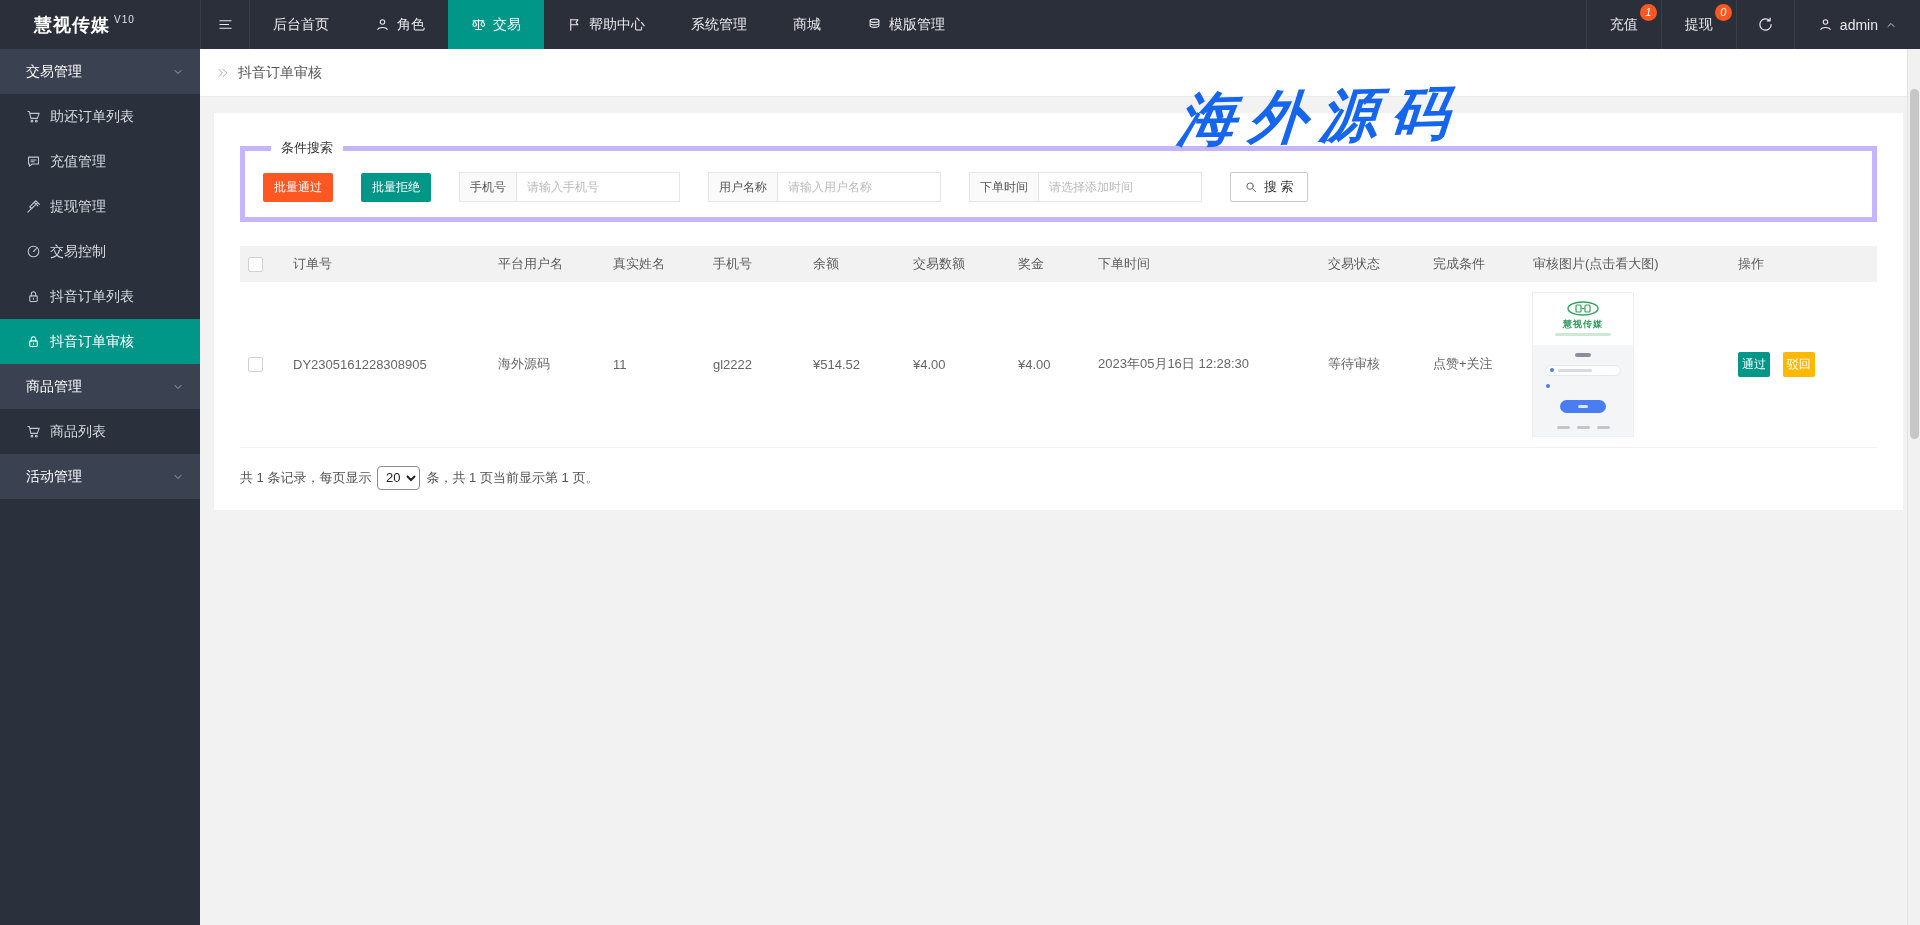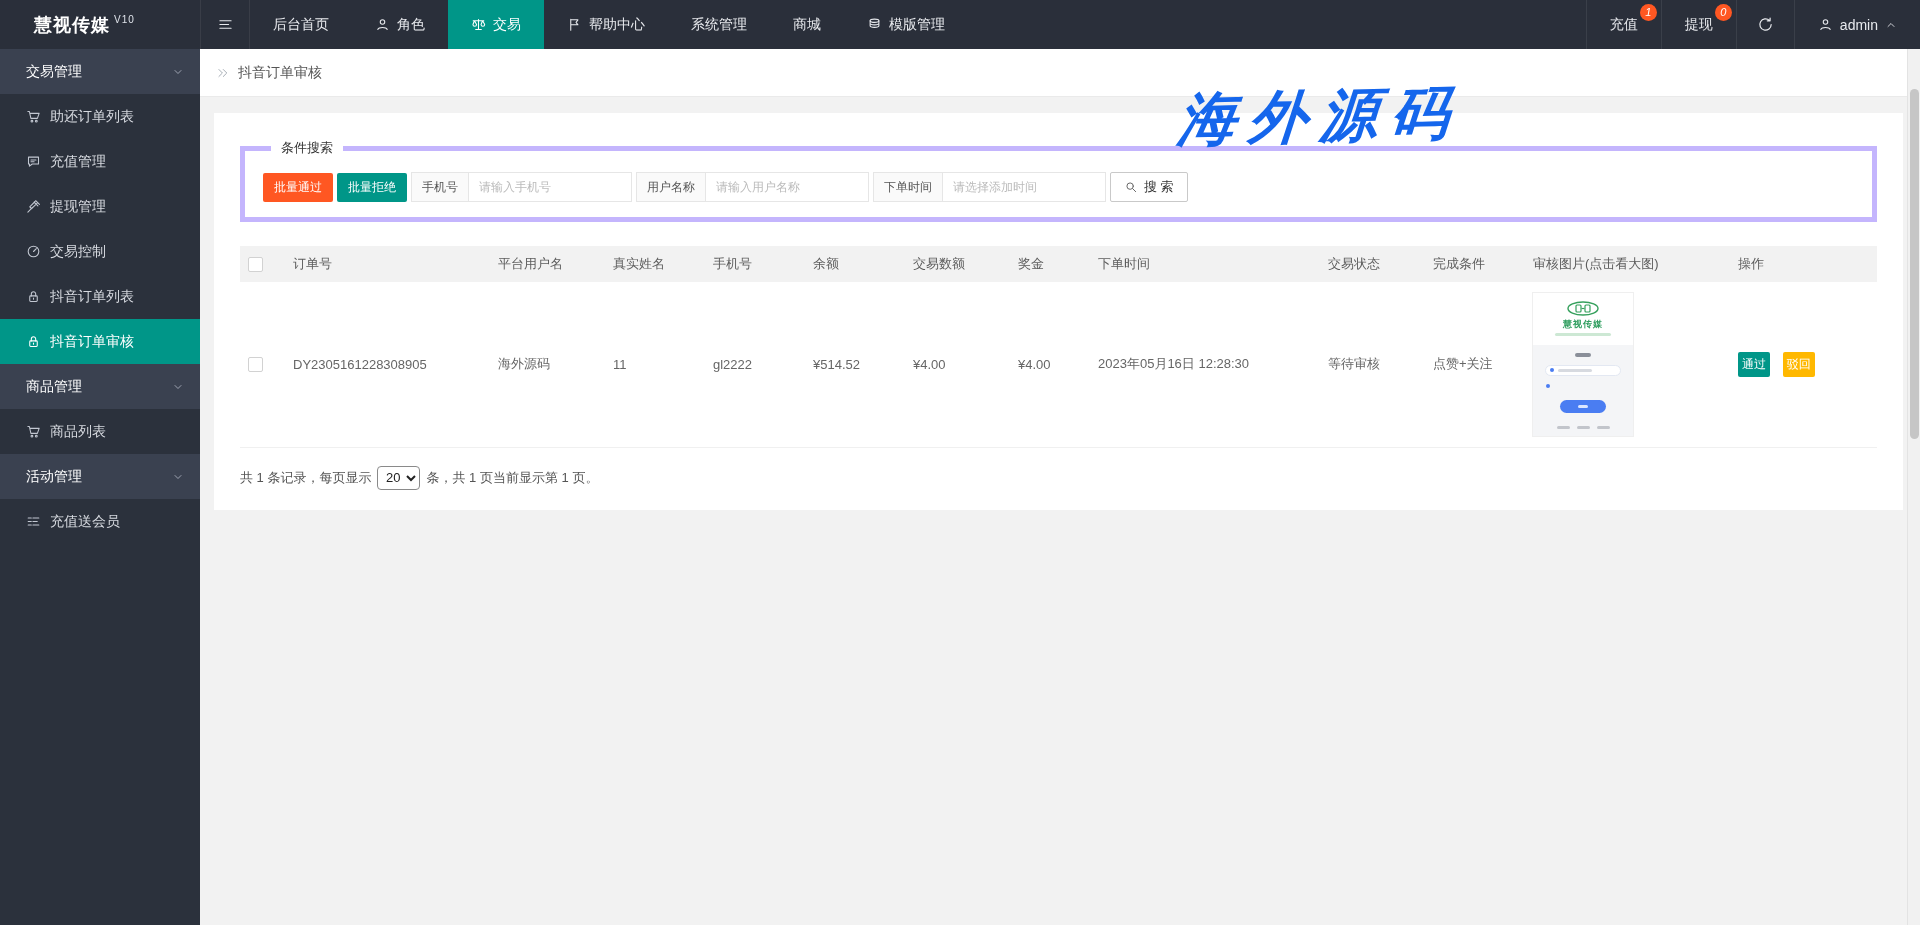--- a/index.html
+++ b/index.html
@@ -35,21 +35,21 @@
   .crumb-text { font-size:14px; color:#555; }
 
   
   .watermark { position:absolute; left:1178px; top:78px; z-index:40; font-family:"DejaVu Serif","Liberation Serif",serif; font-style:italic; font-weight:bold; font-size:58px; letter-spacing:13px; color:#1566ec; transform:rotate(-1.5deg) skewX(-6deg); white-space:nowrap; pointer-events:none; }
 
   
   .card { position:absolute; left:214px; top:113px; width:1689px; height:397px; background:#fff; padding:26px 26px 0 26px; z-index:6; }
 
   fieldset.filter { border:5px solid #c4b5fd; padding:15px 18px; }
   fieldset.filter legend { font-size:13px; color:#333; padding:0 10px; margin-left:8px; }
-  .filter-row { display:flex; align-items:center; gap:4px; }
+  .filter-row { display:flex; align-items:center; gap:28px; }
   .btn { border:none; border-radius:2px; color:#fff; font-size:12px; height:29px; padding:0 11px; cursor:pointer; font-family:inherit; }
   .btn-danger { background:#ff5722; }
   .btn-teal { background:#009688; }
   .igroup { display:flex; align-items:stretch; border:1px solid #e6e6e6; height:30px; background:#fff; }
   .igroup .ilabel { background:#fafafa; border-right:1px solid #e6e6e6; display:flex; align-items:center; padding:0 10px; font-size:12px; color:#555; white-space:nowrap; }
   .igroup input { border:none; outline:none; padding:0 10px; font-size:12px; width:162px; color:#333; font-family:inherit; }
   .igroup input::placeholder { color:#bbb; }
   .search-btn { display:flex; align-items:center; gap:6px; height:30px; padding:0 13px; background:#fff; border:1px solid #c9c9c9; border-radius:2px; font-size:13px; color:#333; cursor:pointer; font-family:inherit; }
   .search-btn .ic { width:14px; height:14px; color:#666; }
 
@@ -233,26 +233,20 @@
           <circle cx="16.5" cy="19.5" r="1.4"></circle>
         </svg>
       <span>商品列表</span>
     </div>
     <div class="side-group">
       <span>活动管理</span>
         <span class="grow"></span>
       <svg class="ic ic12" viewBox="0 0 24 24">
           <path d="M6 9l6 6 6-6"></path>
         </svg>
-    </div>
-    <div class="side-item">
-      <svg class="ic" viewBox="0 0 24 24">
-          <path d="M3.5 6.5h5M3.5 12h5M3.5 17.5h5M11 6.5h9.5M11 12h7M11 17.5h9.5"></path>
-        </svg>
-      <span>充值送会员</span>
     </div>
   </div>
 
   <div class="crumbbar">
     <svg class="ic" viewBox="0 0 24 24">
         <path d="M5 6l6 6-6 6M12.5 6l6 6-6 6"></path>
       </svg>
     <span class="crumb-text">抖音订单审核</span>
   </div>
 

